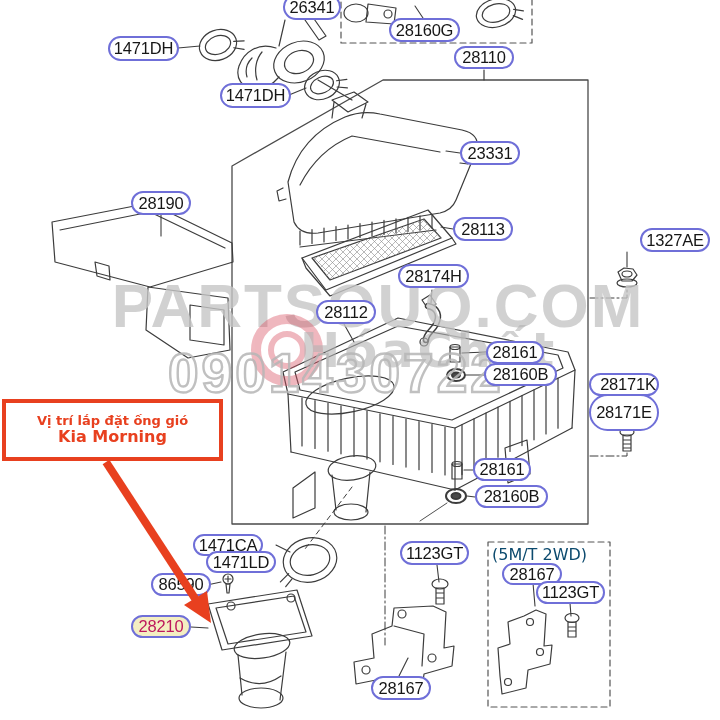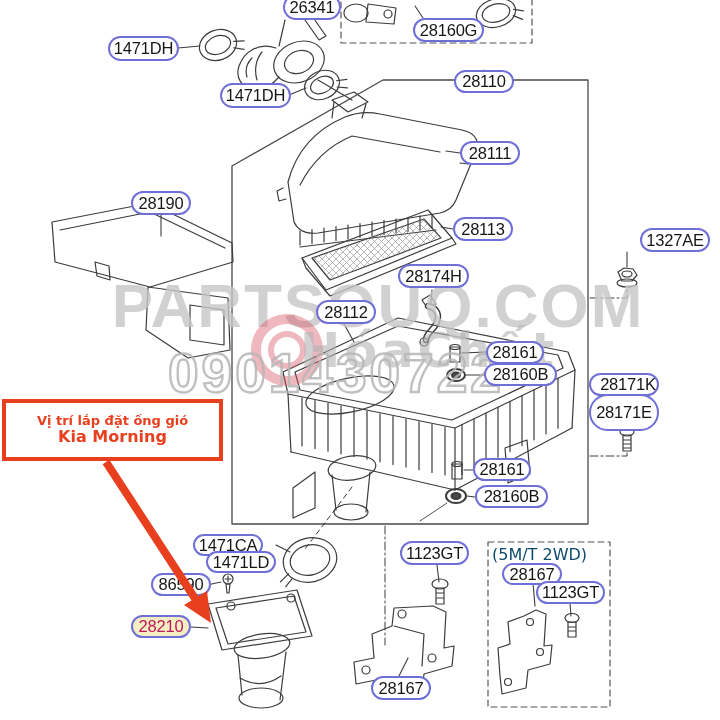--- a/index.html
+++ b/index.html
@@ -207,23 +207,23 @@
       <circle cx="287" cy="350" r="16" stroke="#db5566" stroke-width="6" fill="none"></circle>
     </g>
     <text x="300" y="367" font-family="DejaVu Sans, sans-serif" font-size="48" font-weight="bold" letter-spacing="4" fill="#b3b3b3" opacity="0.6">HóaChất</text>
     <text x="168" y="392" font-family="Liberation Sans, DejaVu Sans, sans-serif" font-size="55" font-weight="bold" letter-spacing="3" fill="none" stroke="#b6b6b6" stroke-width="2.4" opacity="0.85">0901430722</text>
   </svg>
 
   <div id="labels" class="layer">
       <div class="pill" style="left: 283px; top: -6px; width: 58px; height: 26px; border-color: rgb(111, 111, 216);">26341</div>
       <div class="pill" style="left: 108px; top: 36px; width: 71px; height: 25px; border-color: rgb(111, 111, 216);">1471DH</div>
       <div class="pill" style="left: 220px; top: 83px; width: 71px; height: 25px; border-color: rgb(111, 111, 216);">1471DH</div>
-      <div class="pill" style="left: 389px; top: 18px; width: 71px; height: 24px; border-color: rgb(111, 111, 216); margin-left: 24px;">28160G</div>
-      <div class="pill" style="left: 454px; top: 46px; width: 60px; height: 23px; border-color: rgb(111, 111, 216); margin-top: 24px;">28110</div>
-      <div class="pill" style="left: 460px; top: 141px; width: 60px; height: 24px; border-color: rgb(111, 111, 216);">28111</div>
+      <div class="pill" style="left: 389px; top: 18px; width: 71px; height: 24px; border-color: rgb(111, 111, 216);">28160G</div>
+      <div class="pill" style="left: 454px; top: 46px; width: 60px; height: 23px; border-color: rgb(111, 111, 216);">28110</div>
+      <div class="pill" style="left: 460px; top: 141px; width: 60px; height: 24px; border-color: rgb(111, 111, 216);">23331</div>
       <div class="pill" style="left: 453px; top: 217px; width: 60px; height: 24px; border-color: rgb(111, 111, 216);">28113</div>
       <div class="pill" style="left: 398px; top: 264px; width: 71px; height: 24px; border-color: rgb(111, 111, 216); text-align: center;">28174H</div>
       <div class="pill" style="left: 316px; top: 300px; width: 60px; height: 24px; border-color: rgb(111, 111, 216);">28112</div>
       <div class="pill" style="left: 131px; top: 191px; width: 60px; height: 24px; border-color: rgb(111, 111, 216);">28190</div>
       <div class="pill" style="left: 592px; top: 228px; width: 70px; height: 24px; border-color: rgb(111, 111, 216); margin-left: 48px;">1327AE</div>
       <div class="pill" style="left: 486px; top: 341px; width: 58px; height: 23px; border-color: rgb(111, 111, 216);">28161</div>
       <div class="pill" style="left: 484px; top: 363px; width: 73px; height: 23px; border-color: rgb(111, 111, 216);">28160B</div>
       <div class="pill" style="left: 589px; top: 373px; width: 70px; height: 23px; border-color: rgb(111, 111, 216); padding-left: 8px;">28171K</div>
       <div class="pill" style="left: 589px; top: 394px; width: 70px; height: 37px; border-color: rgb(111, 111, 216);">28171E</div>
       <div class="pill" style="left: 473px; top: 458px; width: 58px; height: 23px; border-color: rgb(111, 111, 216);">28161</div>

